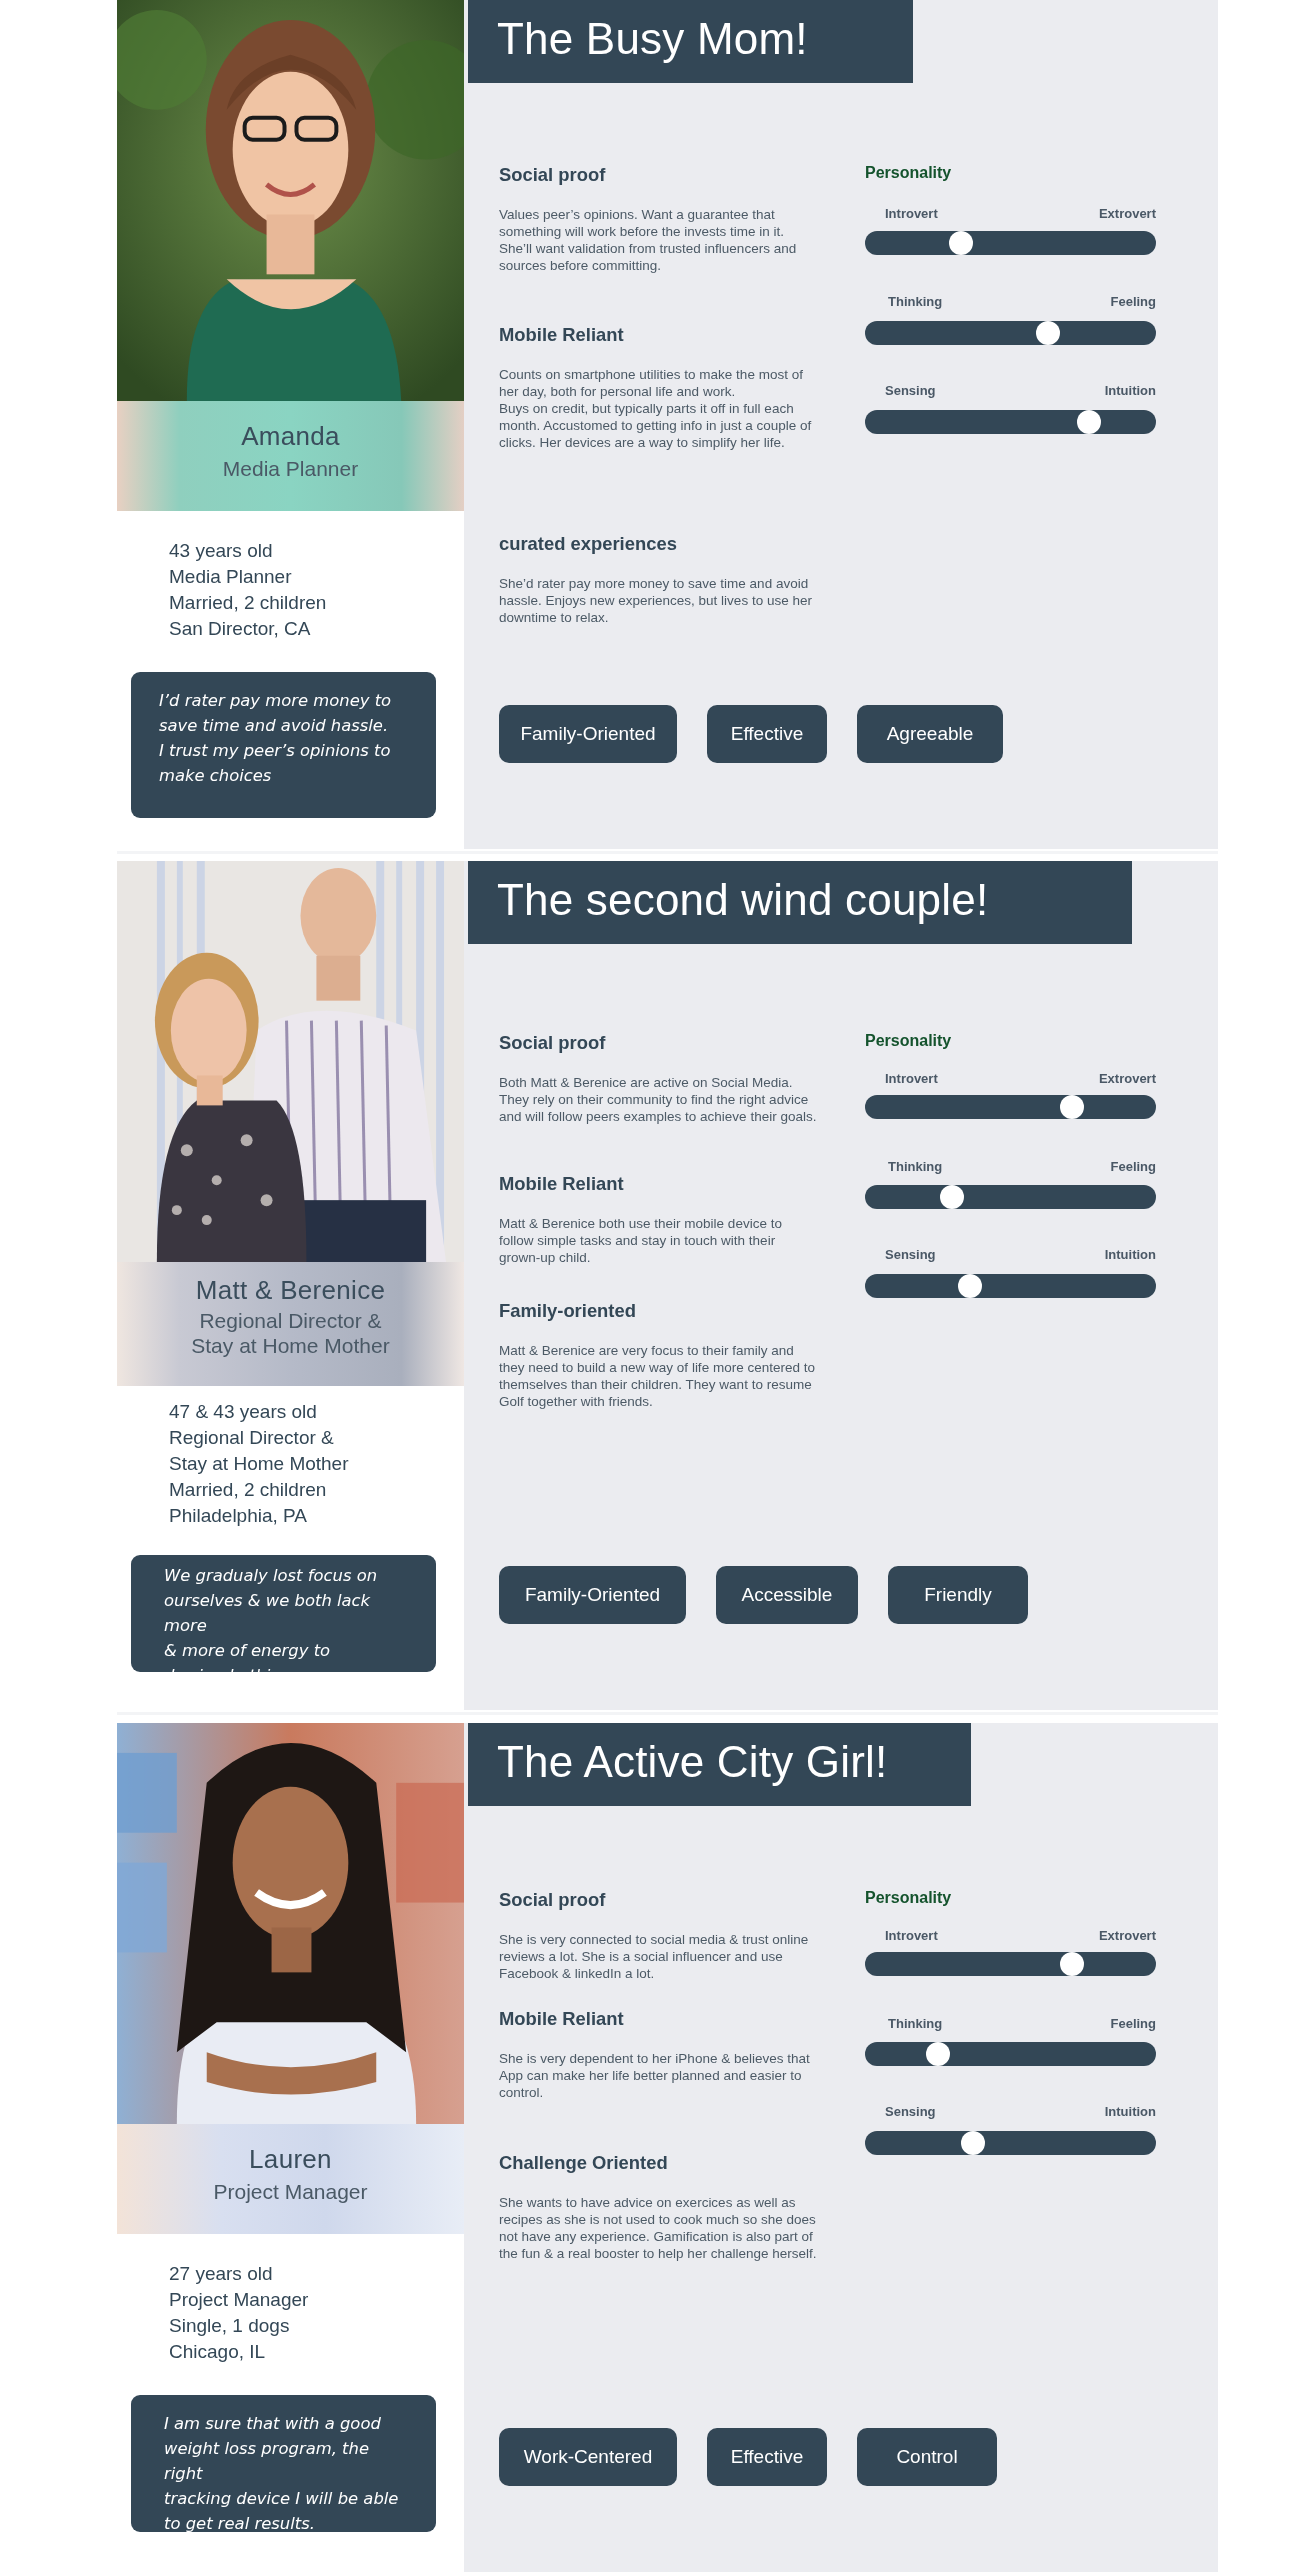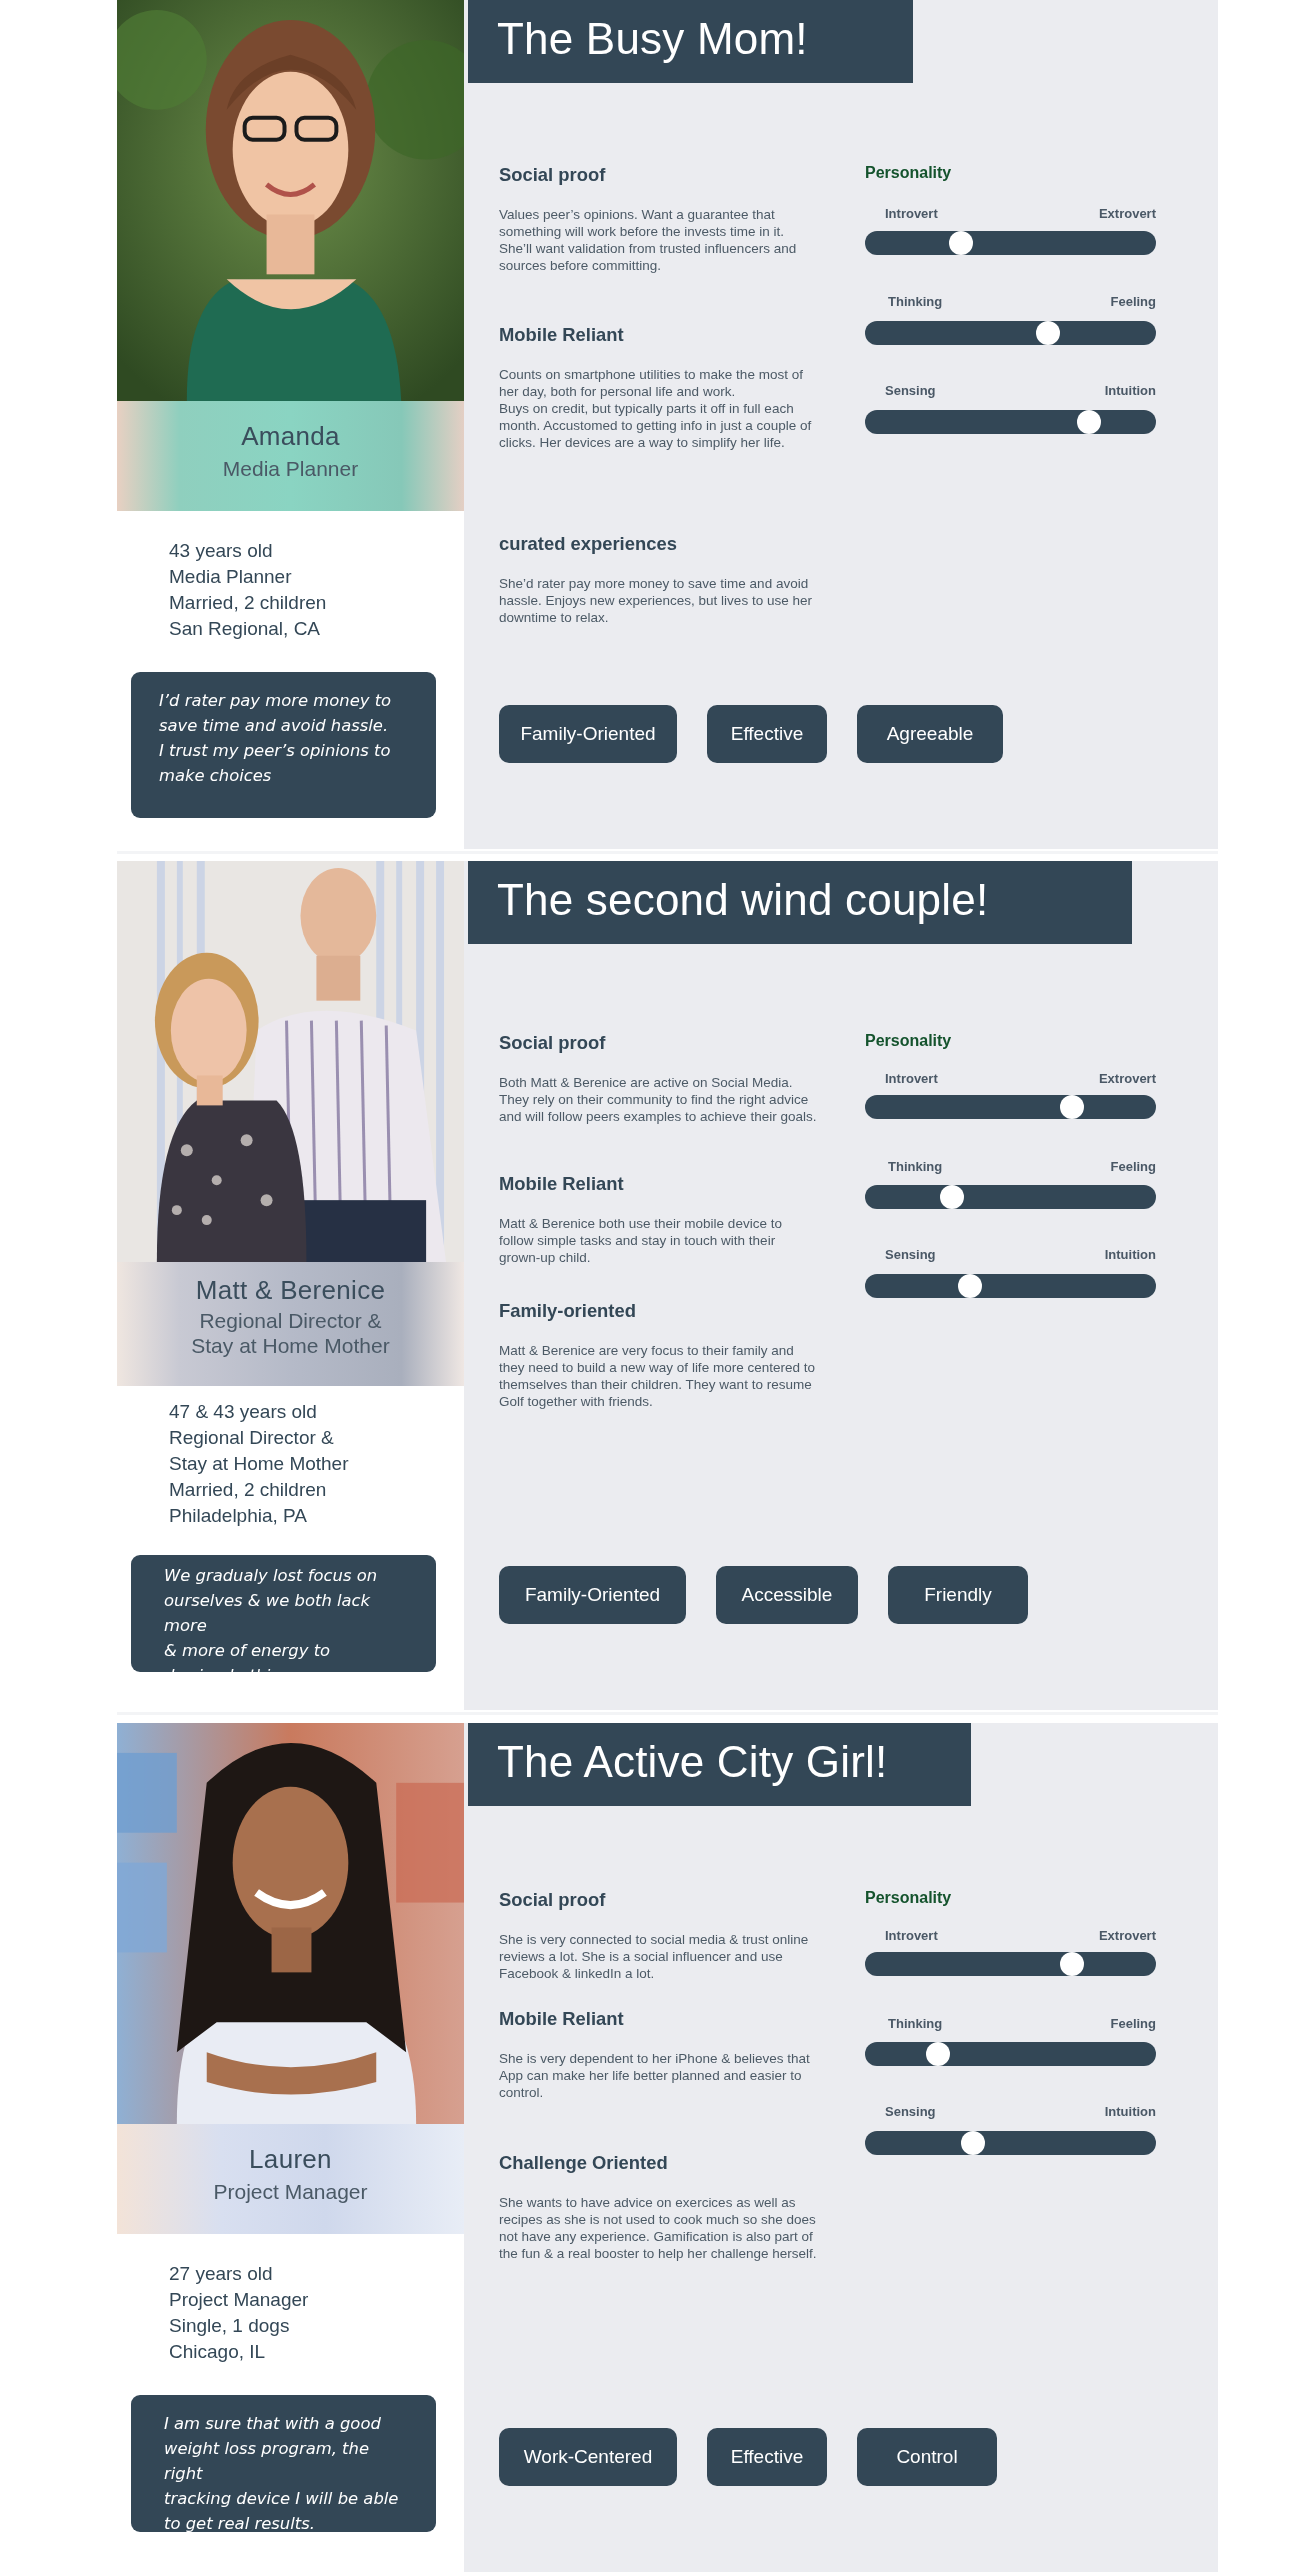--- a/index.html
+++ b/index.html
@@ -64,21 +64,21 @@
       </svg>
     </div>
     <div class="name-band" style="background: linear-gradient(90deg,#e8d0c2 0%,#8fcfbe 18%,#8ad4c2 50%,#86c8b8 82%,#e4cfc4 100%);">
       <div class="n" style="margin-top:20px;">Amanda</div>
       <div class="r" style="margin-top:4px;">Media Planner</div>
     </div>
     <div class="facts" style="top:538px;">
       <div>43 years old</div>
       <div>Media Planner</div>
       <div>Married, 2 children</div>
-      <div>San Regional, CA</div>
+      <div>San Director, CA</div>
     </div>
     <div class="quote" style="top:672px;height:146px;">
       <div>I’d rater pay more money to</div>
       <div>save time and avoid hassle.</div>
       <div>I trust my peer’s opinions to</div>
       <div>make choices</div>
     </div>
   </div>
 
   <div class="right-panel">

